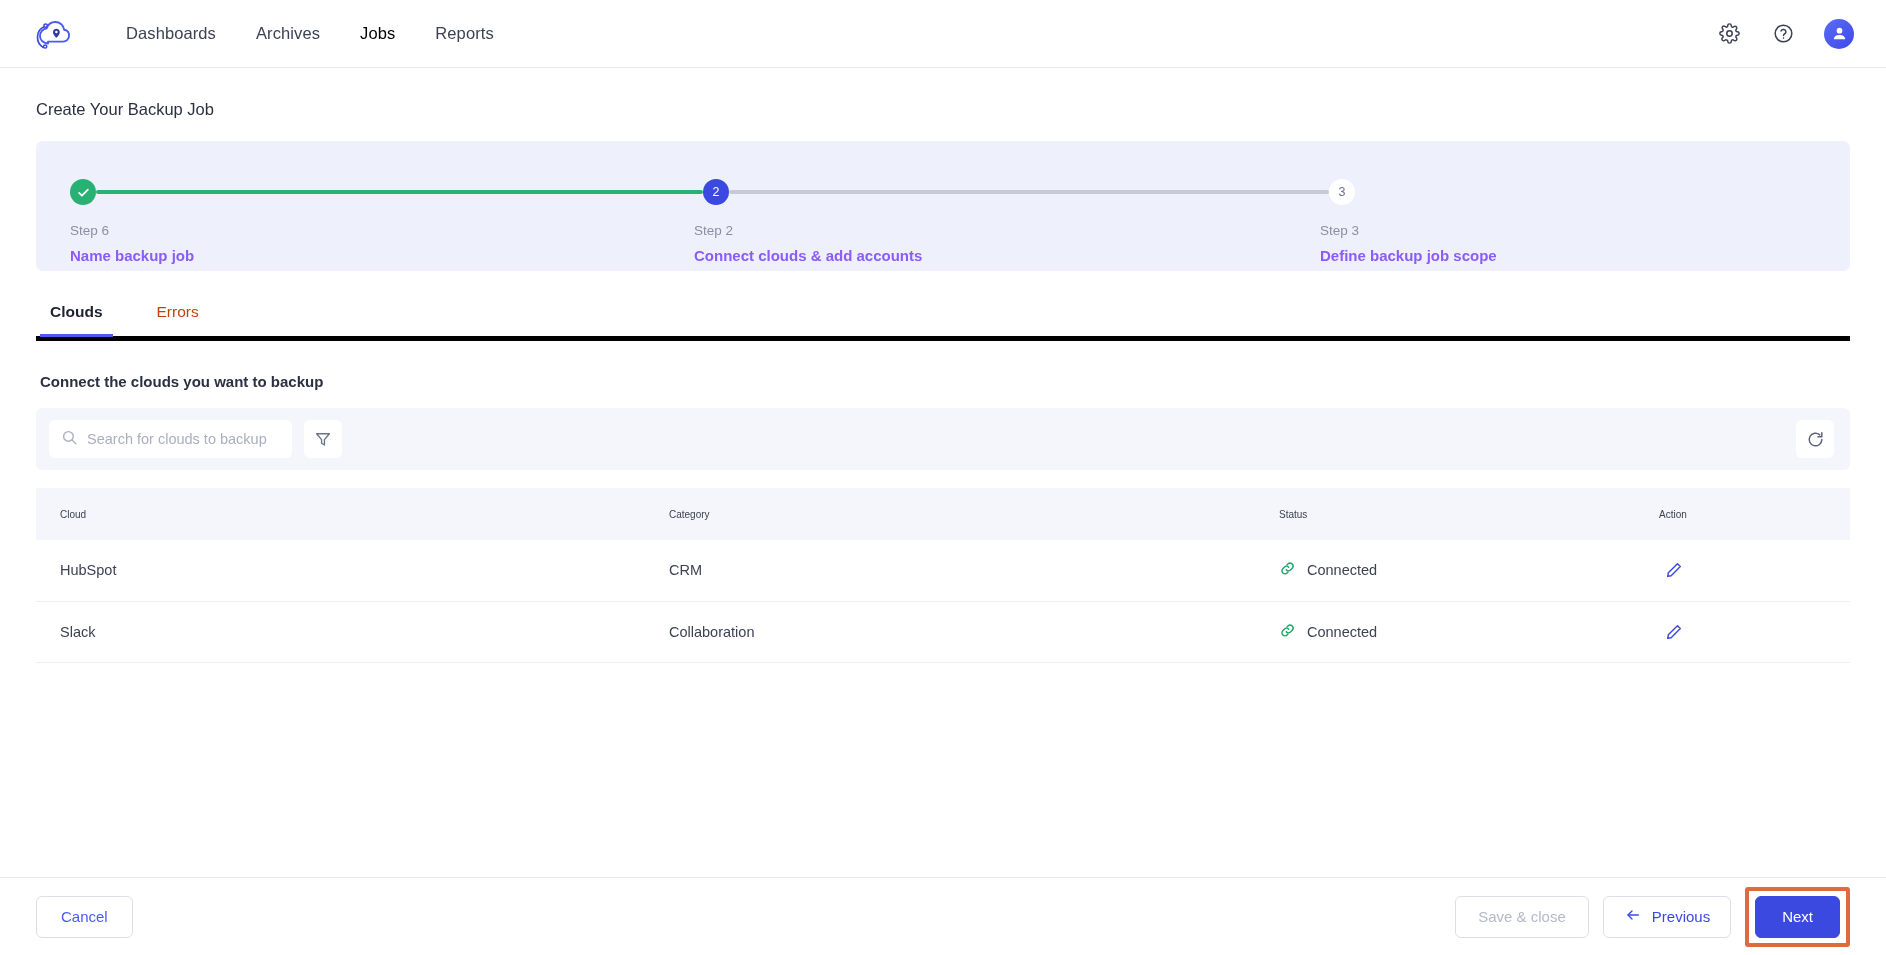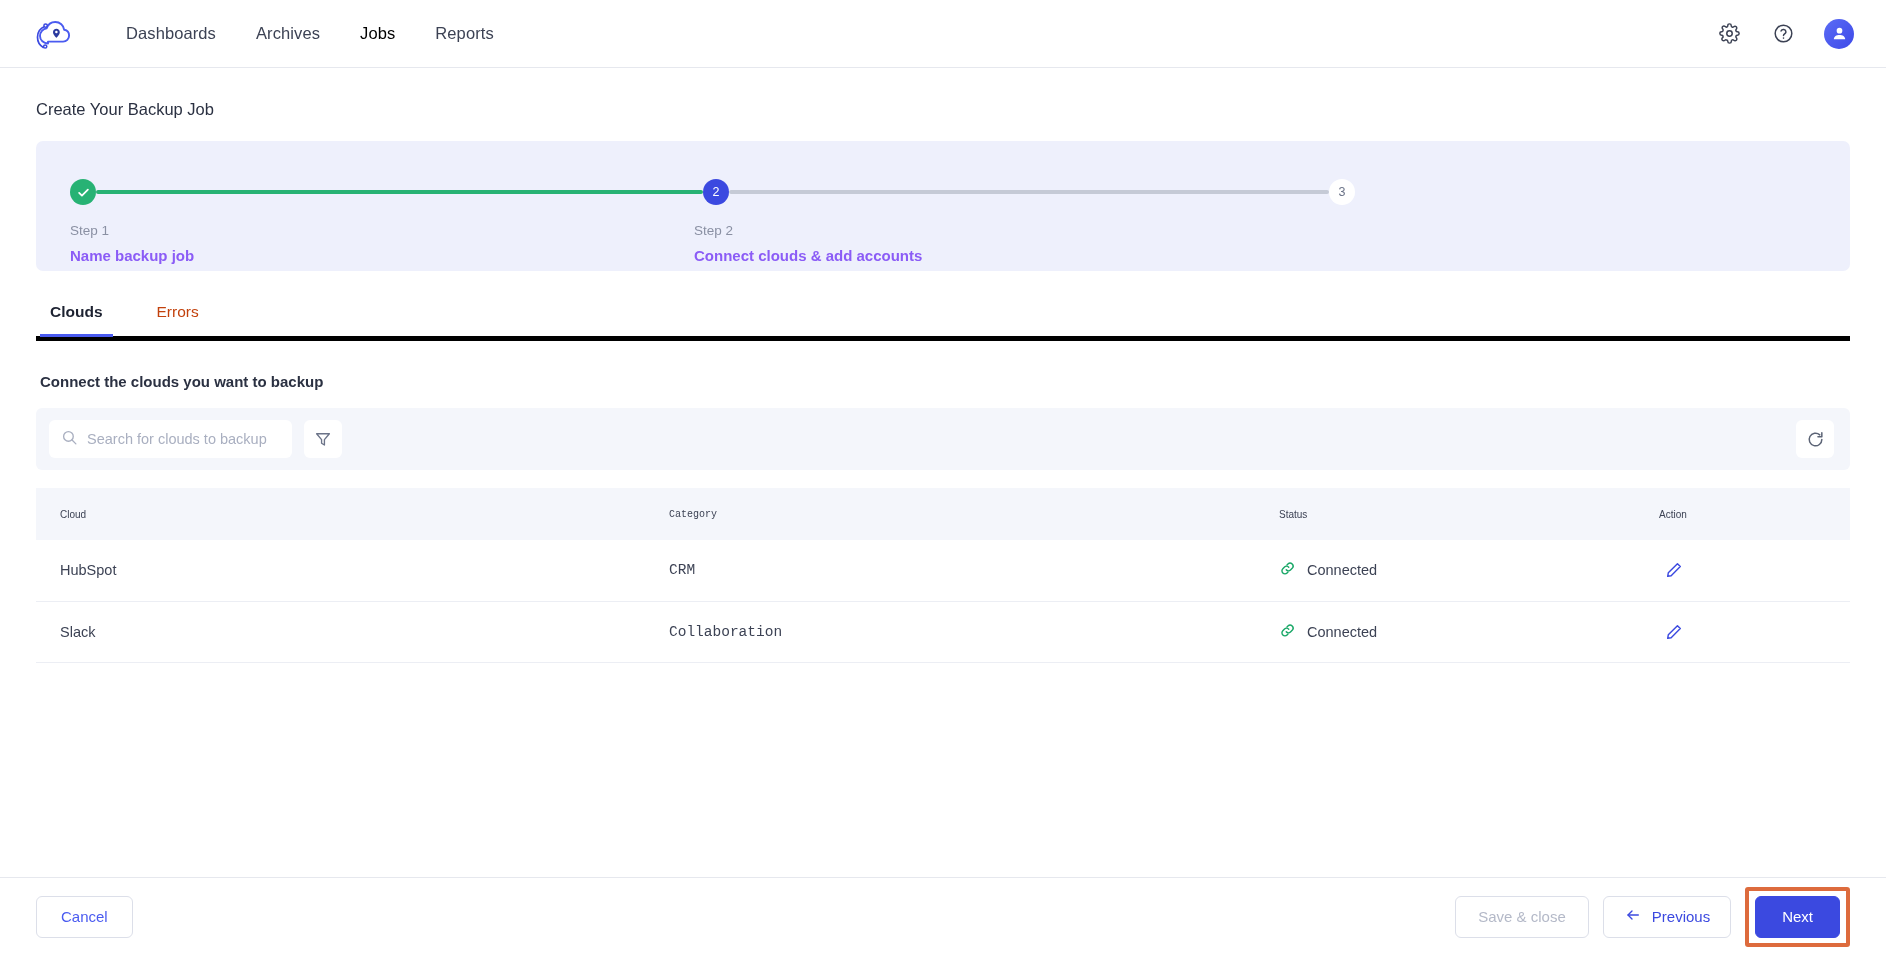--- a/index.html
+++ b/index.html
@@ -179,21 +179,21 @@
   }
   .table tbody td {
     font-size: 14.5px;
     color: #3c4254;
     border-bottom: 1px solid #eceef4;
     height: 61px;
     padding: 0;
   }
   .table tbody tr:last-child td { border-bottom: 1px solid #eceef4; }
   .c-cloud { width: 633px; padding-left: 24px !important; }
-  .c-cat   { width: 610px; font-family: Liberation Mono, monospace; }
+  .c-cat   { width: 610px; }
   .c-stat  { width: 380px; }
   .c-act   { width: auto; }
   thead .c-cloud { padding-left: 24px; }
   .status-cell { display: flex; align-items: center; gap: 11px; }
   .status-text { color: #3c4254; font-size: 14.5px; }
   .edit-btn {
     width: 30px; height: 30px;
     display: flex; align-items: center; justify-content: center;
     cursor: pointer;
   }
@@ -298,26 +298,30 @@
         <svg width="15" height="15" viewBox="0 0 24 24" fill="none" stroke="#fff" stroke-width="2.8" stroke-linecap="round" stroke-linejoin="round">
           <path d="M5 12.5l4.5 4.5L19 7.5"></path>
         </svg>
       </div>
       <div class="node current" style="left:633px;">2</div>
       <div class="node future" style="left:1259px;">3</div>
     </div>
 
     <div class="step-labels">
       <div class="step-label" style="left:0px;">
-        <div class="step-small">Step 1</div>
+        <div class="step-small">Step 6</div>
         <div class="step-big">Name backup job</div>
       </div>
       <div class="step-label" style="left:624px;">
         <div class="step-small">Step 2</div>
         <div class="step-big">Connect clouds &amp; add accounts</div>
+      </div>
+      <div class="step-label" style="left:1250px;">
+        <div class="step-small">Step 3</div>
+        <div class="step-big">Define backup job scope</div>
       </div>
     </div>
   </div>
 
   <div class="tabs">
     <div class="tab active">Clouds</div>
     <div class="tab">Errors</div>
   </div>
 
   <div class="section-title">Connect the clouds you want to backup</div>

